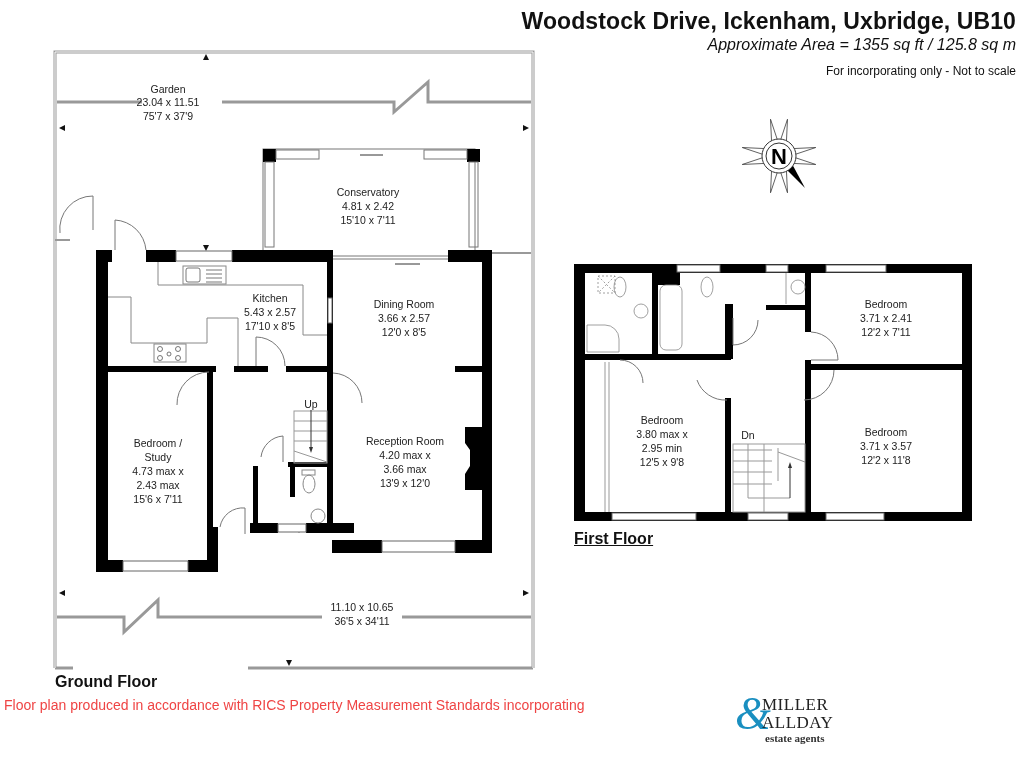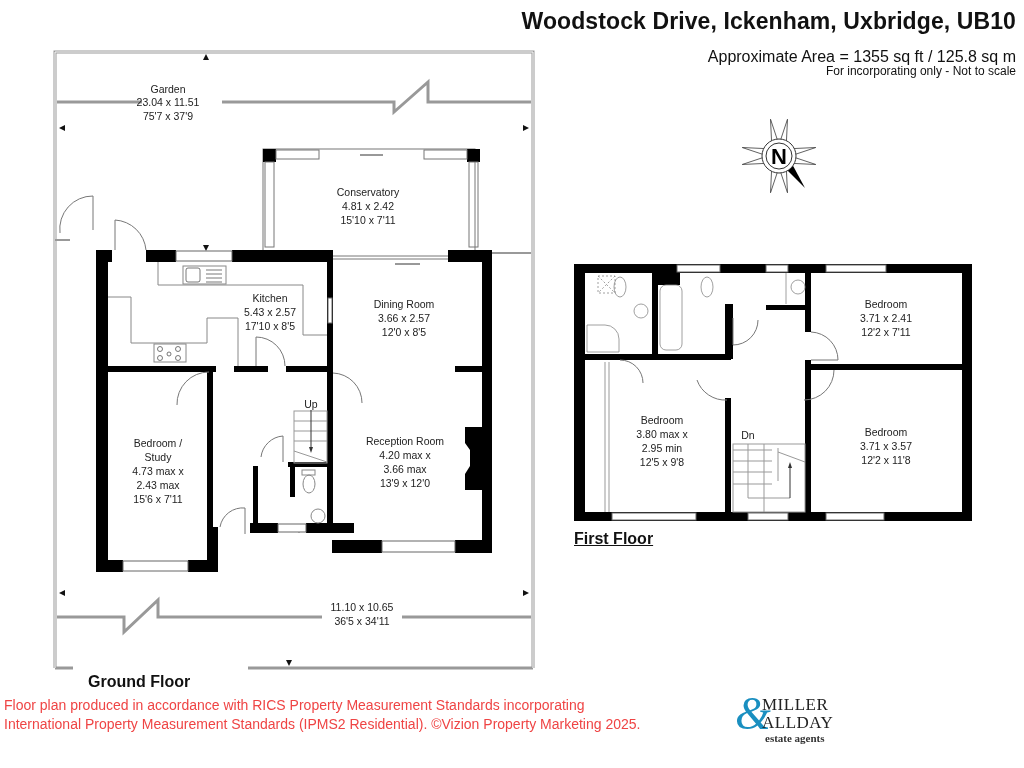--- a/index.html
+++ b/index.html
@@ -1,18 +1,18 @@
 <!DOCTYPE html>
 <html><head>
 <meta charset="utf-8">
 <style>
   html, body { margin:0; padding:0; background:#ffffff; }
   body { width:1024px; height:768px; position:relative; overflow:hidden; font-family:"Liberation Sans", sans-serif; color:#111; }
   .hdr-title { position:absolute; right:8px; top:8px; font-size:23px; font-weight:bold; letter-spacing:0.1px; }
-  .hdr-area { position:absolute; right:8px; top:48px; font-size:16px; }
+  .hdr-area { position:absolute; right:8px; top:36px; font-size:16px;font-style:italic; }
   .hdr-note { position:absolute; right:8px; top:64px; font-size:12px; }
   svg.plan { position:absolute; left:0; top:0; }
   .lbl { font-family:"Liberation Sans", sans-serif; font-size:10.5px; fill:#222; text-anchor:middle; }
   .floor-label { position:absolute; font-size:16px; font-weight:bold; }
   .footer { position:absolute; left:4px; top:696px; font-size:14px; line-height:19px; color:#ef4444; }
   .logo { position:absolute; left:735px; top:693px; width:110px; height:56px; }
   .logo .amp { position:absolute; left:0; top:-6px; font-family:"Liberation Serif", serif; font-size:46px; color:#1a8fc0; font-style:italic; }
   .logo .l1, .logo .l2 { position:absolute; left:27px; font-family:"Liberation Serif", serif; font-size:17px; color:#222; letter-spacing:0.5px; }
   .logo .l1 { top:2px; }
   .logo .l2 { top:20px; }
@@ -281,26 +281,25 @@
   <text class="lbl" x="886" y="336">12'2 x 7'11</text>
   <text class="lbl" x="662" y="424">Bedroom</text>
   <text class="lbl" x="662" y="438">3.80 max x</text>
   <text class="lbl" x="662" y="452">2.95 min</text>
   <text class="lbl" x="662" y="466">12'5 x 9'8</text>
   <text class="lbl" x="886" y="436">Bedroom</text>
   <text class="lbl" x="886" y="450">3.71 x 3.57</text>
   <text class="lbl" x="886" y="464">12'2 x 11'8</text>
 </svg>
 
-<div class="floor-label" style="left:55px; top:673px;margin-left:33px;">Ground Floor</div>
+<div class="floor-label" style="left:55px; top:673px;">Ground Floor</div>
 <div class="floor-label" style="left:574px; top:530px;text-decoration:underline;">First Floor</div>
 
 <div class="footer">
   <div>Floor plan produced in accordance with RICS Property Measurement Standards incorporating</div>
-  <div>International Property Measurement Standards (IPMS2 Residential). ©Vizion Property Marketing 2025.</div>
 </div>
 
 <div class="logo">
   <span class="amp">&amp;</span>
   <span class="l1">MILLER</span>
   <span class="l2">ALLDAY</span>
   <span class="l3">estate agents</span>
 </div>
 
 </body></html>

